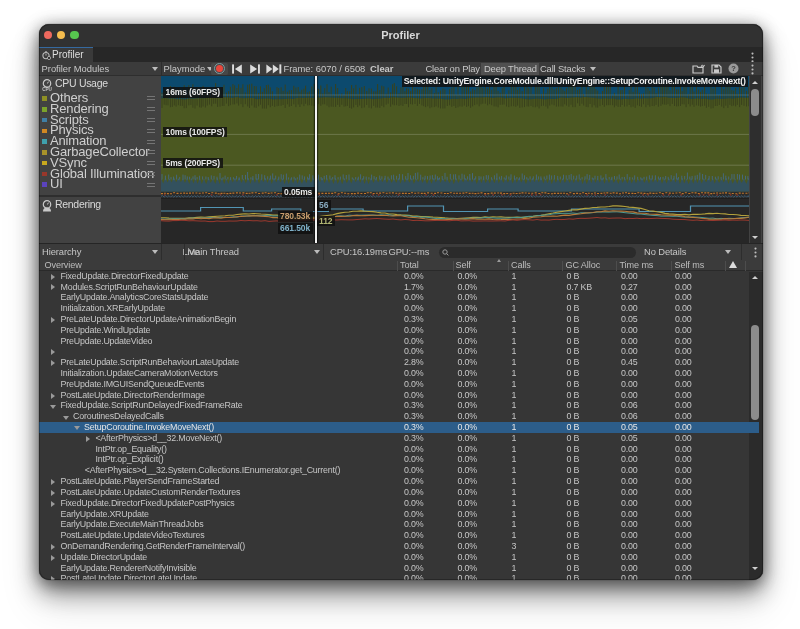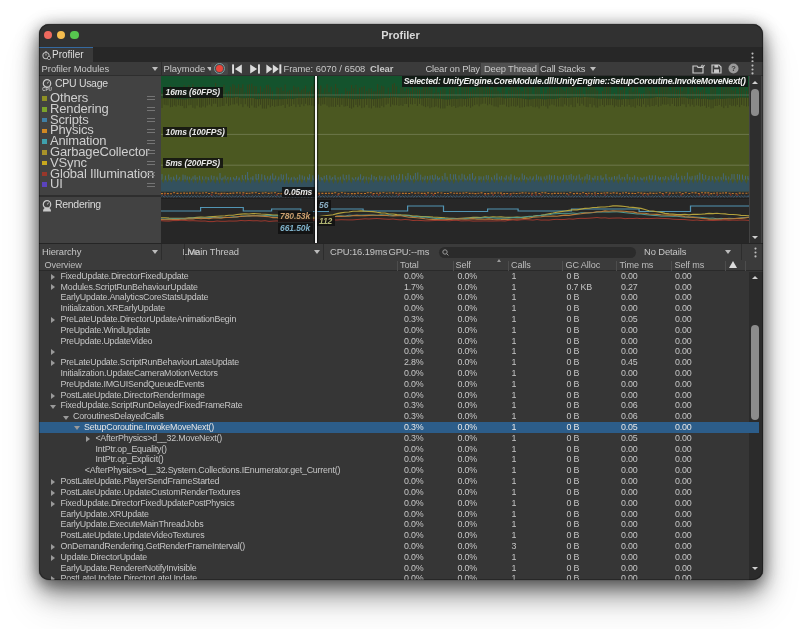--- a/index.html
+++ b/index.html
@@ -36,21 +36,21 @@
 
 .sidebar { position:absolute; left:0; top:51.5px; width:122px; height:167.5px; background:#424242; }
 .panelhead { position:absolute; left:16.5px; color:#dadada; font-size:10.5px; letter-spacing:-0.3px; }
 .leg { position:absolute; left:3.7px; height:10.8px; width:118px; }
 .sw { position:absolute; left:0; top:3.2px; width:4.6px; height:4.6px; }
 .ln { position:absolute; left:7.8px; top:0; font-size:13px; letter-spacing:-0.15px; color:#cfcfcf; line-height:10.8px; white-space:nowrap; }
 .hnd { position:absolute; right:5.5px; top:3.4px; width:8px; height:4px;
   border-top:1px solid #757575; border-bottom:1px solid #757575; }
 
 
-.chartwrap { position:absolute; left:122px; top:51.5px; width:588px; height:167.5px; background:#14532d; overflow:hidden;font-style:italic; }
+.chartwrap { position:absolute; left:122px; top:51.5px; width:588px; height:167.5px; background:#0c4a6e; overflow:hidden; }
 .cpulabel { position:absolute; background:rgba(15,15,15,0.84); color:#e9e9e9; font-size:8.5px; font-weight:bold; letter-spacing:-0.1px;
   height:10.5px; line-height:10.8px; padding:0 2.5px; white-space:nowrap; }
 .selline { position:absolute; right:0.8px; top:-0.5px; height:11.5px; line-height:12.2px;
   background:rgba(18,18,18,0.87); color:#f2f2f2; font-size:8.7px; font-weight:bold; letter-spacing:-0.2px; padding:0 2px; }
 .playhead { position:absolute; width:2.2px; background:#f3f3f3;
   box-shadow:-1.2px 0 0 rgba(0,0,0,0.5), 1.2px 0 0 rgba(0,0,0,0.5); }
 
 
 .csb { position:absolute; left:710px; top:51.5px; width:14px; height:167.5px; background:#424242; }
 .sbtrack { position:absolute; left:1px; width:11px; background:#2e2e2e; }

